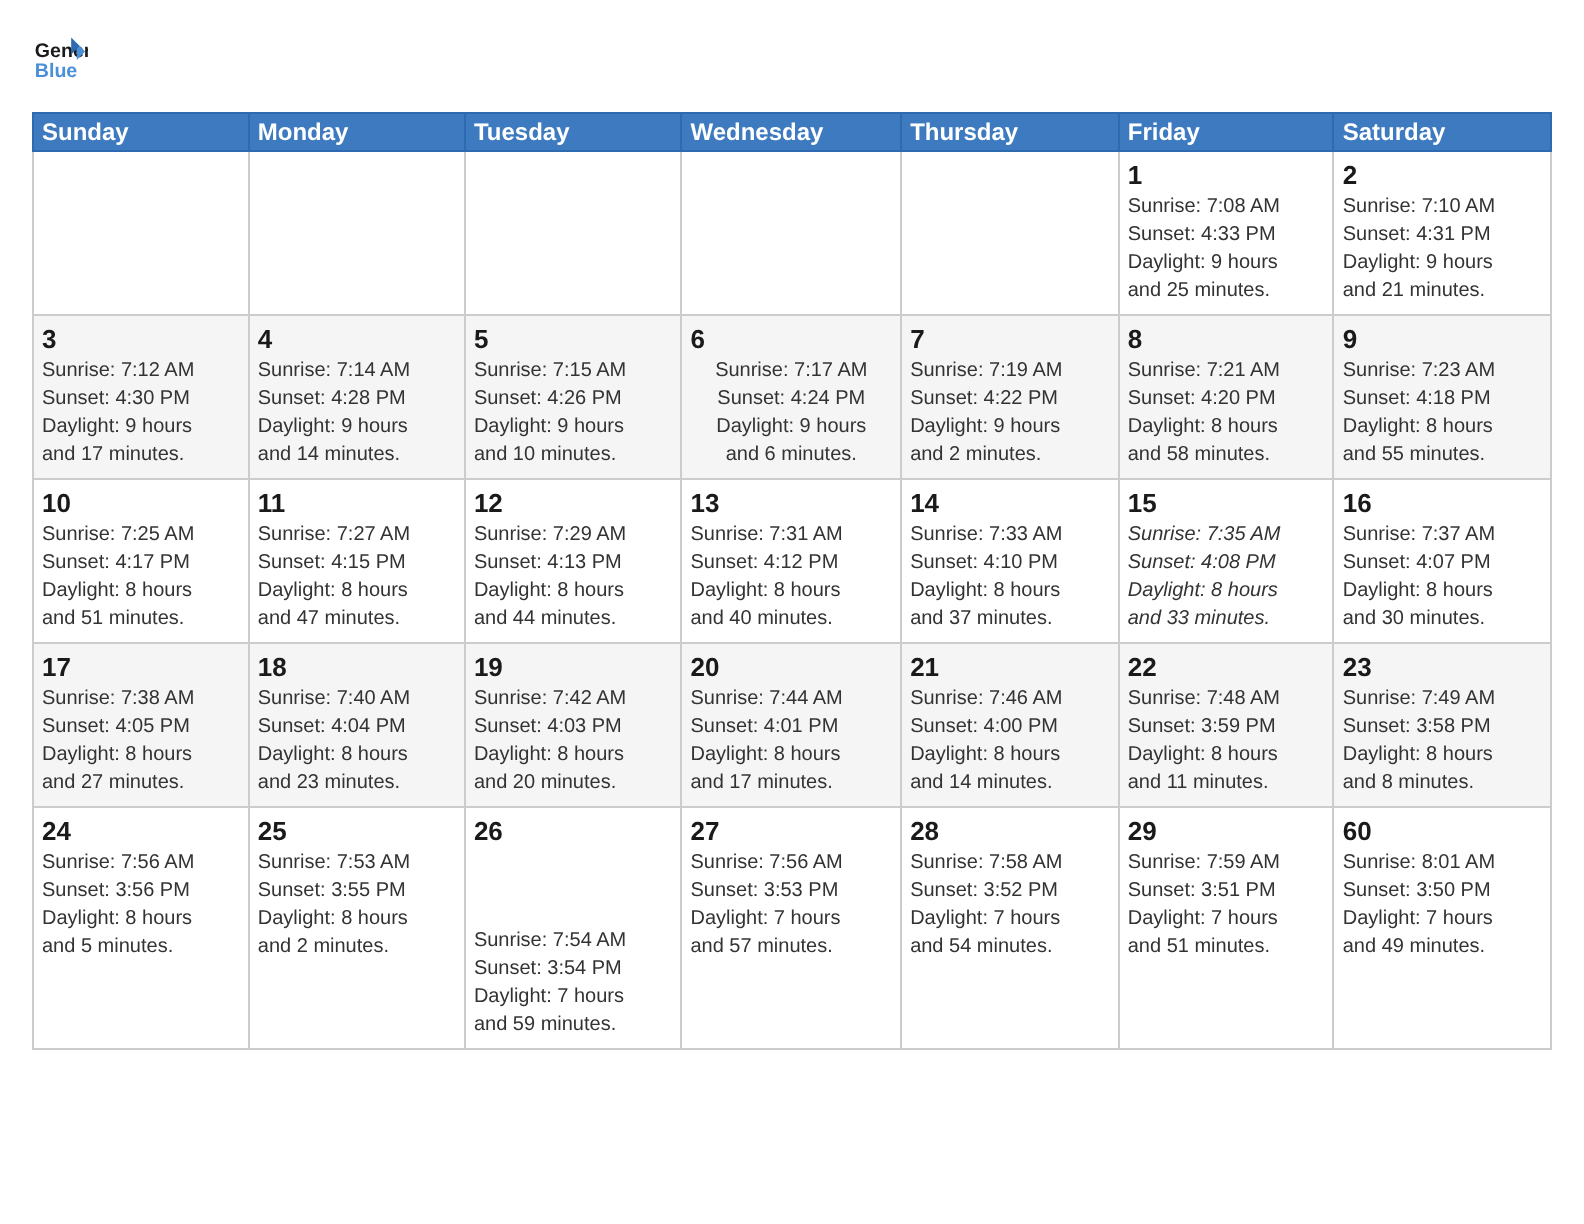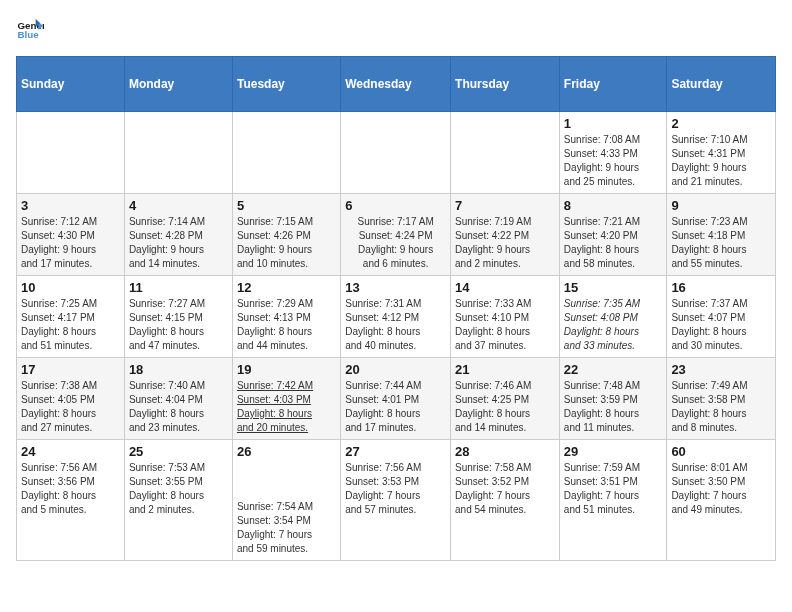--- a/index.html
+++ b/index.html
@@ -42,21 +42,21 @@
       color: #333;
     }
     .calendar {
       width: 100%;
       border-collapse: collapse;
       font-size: 11px;
     }
     .calendar thead tr th {
       background: #3d7abf;
       color: #fff;
-      padding: 20px 4px;
+      padding: 2px 4px;
       text-align: left;
       font-size: 12px;
       font-weight: bold;
       border: 1px solid #2d6aaf;
     }
     .calendar tbody tr td {
       border: 1px solid #ccc;
       vertical-align: top;
       padding: 4px;
       width: 113px;
@@ -246,36 +246,36 @@
           </td>
           <td>
             <div class="day-num">18</div>
             <div class="day-info" style="white-space: pre-line;">Sunrise: 7:40 AM
 Sunset: 4:04 PM
 Daylight: 8 hours
 and 23 minutes.</div>
           </td>
           <td>
             <div class="day-num">19</div>
-            <div class="day-info" style="white-space: pre-line; text-decoration: underline;">Sunrise: 7:42 AM
+            <div class="day-info" style="white-space: pre-line;">Sunrise: 7:42 AM
 Sunset: 4:03 PM
 Daylight: 8 hours
 and 20 minutes.</div>
           </td>
           <td>
             <div class="day-num">20</div>
             <div class="day-info" style="white-space: pre-line;">Sunrise: 7:44 AM
 Sunset: 4:01 PM
 Daylight: 8 hours
 and 17 minutes.</div>
           </td>
           <td>
             <div class="day-num">21</div>
             <div class="day-info" style="white-space: pre-line;">Sunrise: 7:46 AM
-Sunset: 4:25 PM
+Sunset: 4:00 PM
 Daylight: 8 hours
 and 14 minutes.</div>
           </td>
           <td>
             <div class="day-num">22</div>
             <div class="day-info" style="white-space: pre-line;">Sunrise: 7:48 AM
 Sunset: 3:59 PM
 Daylight: 8 hours
 and 11 minutes.</div>
           </td>

